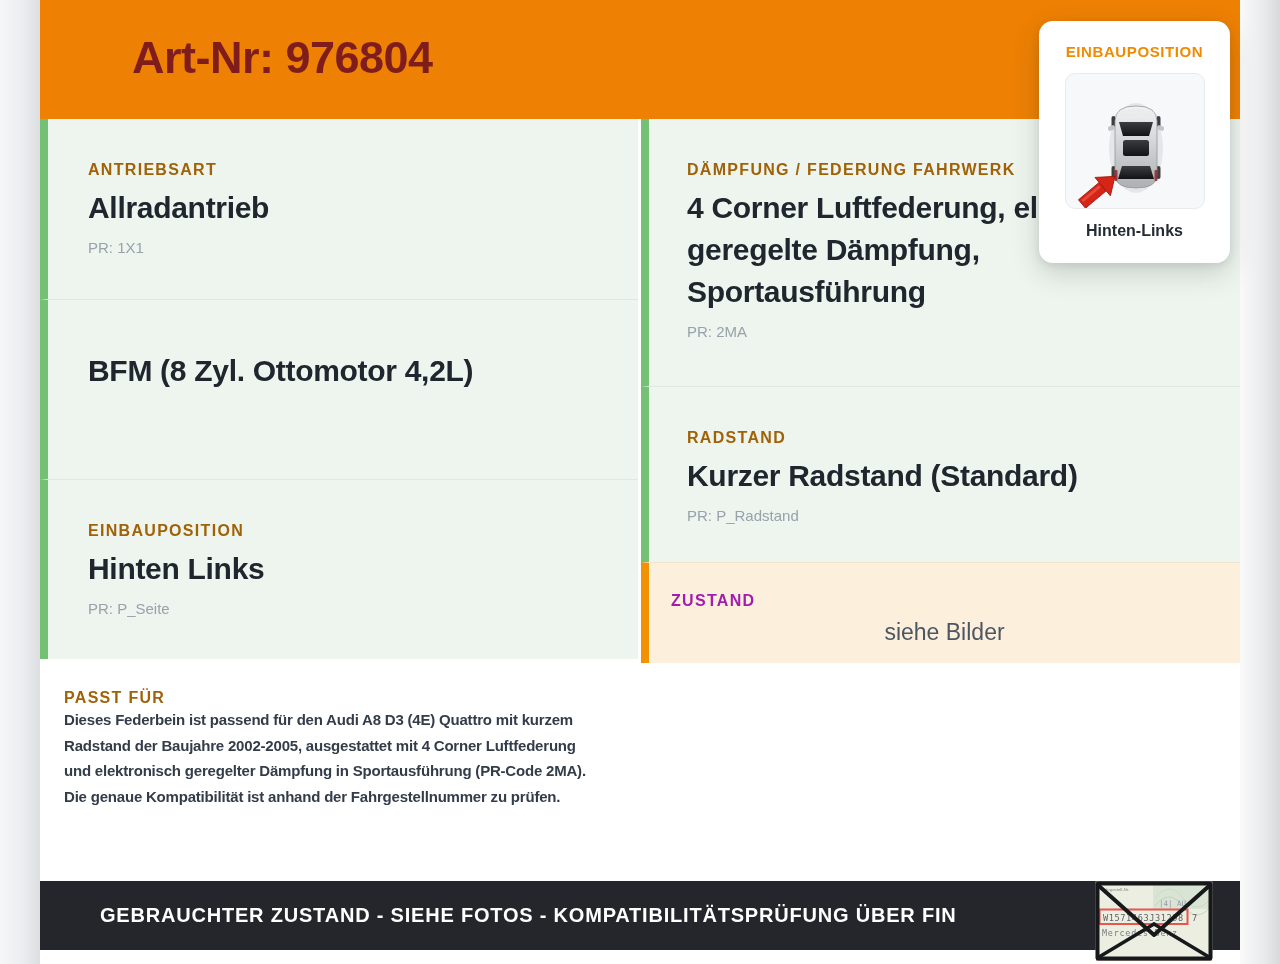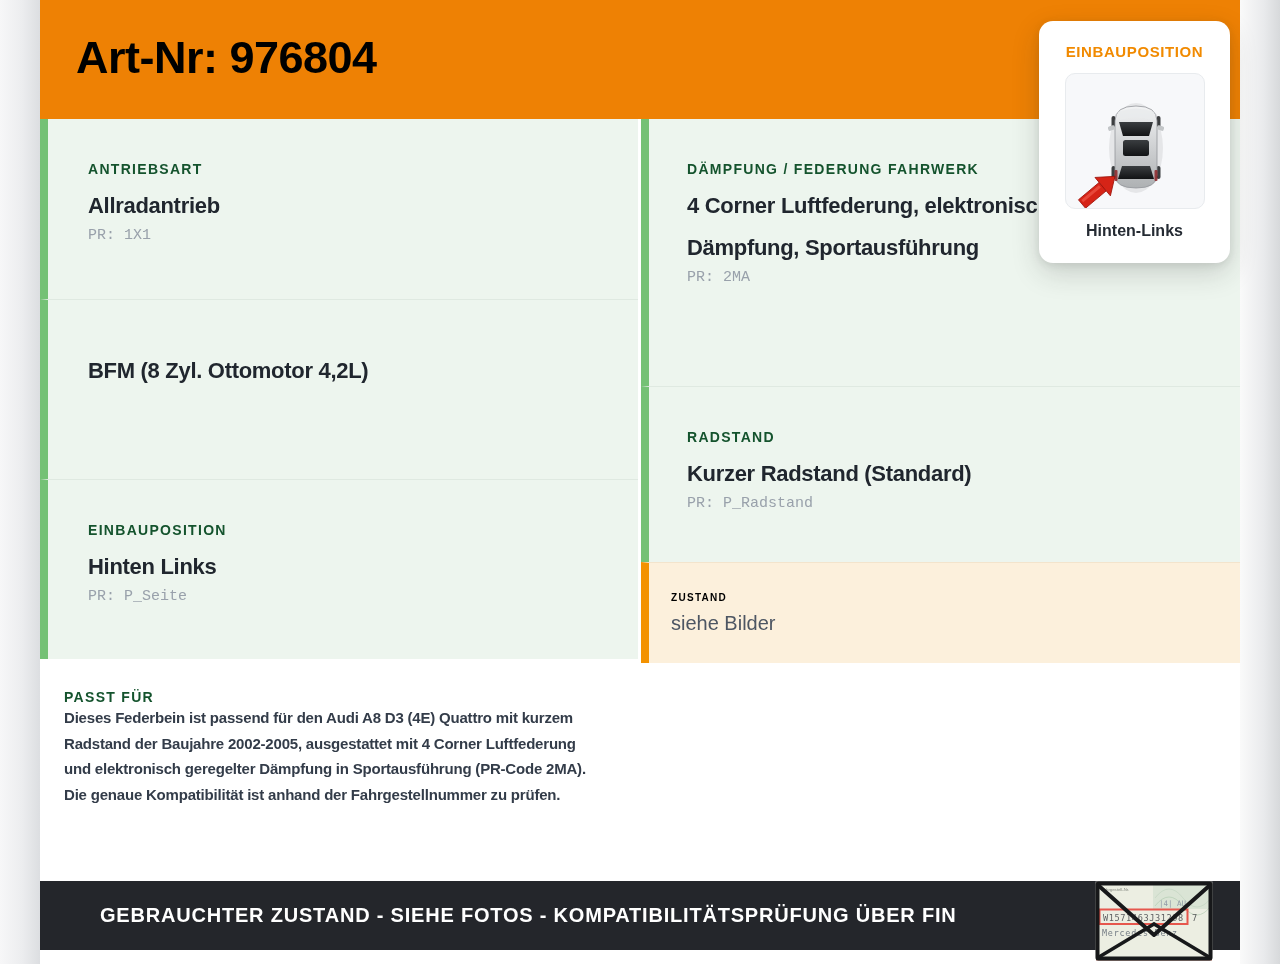--- a/index.html
+++ b/index.html
@@ -11,43 +11,43 @@
   .gutter-left  { position:absolute; left:0; top:0; width:40px; height:964px;
                   background:linear-gradient(90deg,#f7f7f8 0%,#ecedef 55%,#dcdee1 100%); }
   .gutter-right { position:absolute; left:1240px; top:0; width:40px; height:964px;
                   background:linear-gradient(90deg,#fafafa 0%,#e9eaec 60%,#d7d9db 100%); }
 
   .page { position:absolute; left:40px; top:0; width:1200px; height:964px; background:#ffffff; }
 
   
   .header { position:absolute; left:0; top:0; width:1200px; height:119px;
             background:#EE8104; display:flex; align-items:center; }
-  .header h1 { color:#000000; font-size:45px; font-weight:700; letter-spacing:-0.5px;
-               padding-left:36px; padding-bottom:4px; }
+  .header h1 { color:#7f1d1d; font-size:45px; font-weight:700; letter-spacing:-0.5px;
+               padding-left:92px; padding-bottom:4px; }
 
   
   .col-left  { position:absolute; left:0;   top:119px; width:598px; }
   .col-right { position:absolute; left:601px; top:119px; width:599px; }
 
   .spec { background:#EDF5EE; border-left:8px solid #74C175; padding:42px 30px 0 40px; }
   .spec + .spec { border-top:1px solid #dfe9e1; }
   .col-left  .spec { height:180px; }
   .col-left  .spec:last-of-type { height:181px; }
   .col-right .spec.s1 { height:267px; padding:42px 44px 0 38px; }
   .col-right .spec.s2 { height:176px; padding:42px 44px 0 38px; }
 
-  .spec-label { font-size:14px; font-weight:700; letter-spacing:1.3px; color:#14532d; }
-  .spec-value { font-size:22px; line-height:42px; font-weight:700; letter-spacing:-0.3px;
+  .spec-label { font-size:16px; font-weight:700; letter-spacing:1.3px; color:#a16207; }
+  .spec-value { font-size:30px; line-height:42px; font-weight:700; letter-spacing:-0.3px;
                 color:#20262E; margin-top:8px; }
-  .spec-pr    { font-size:15px; color:#99A1AB; margin-top:0;font-family:Liberation Mono, monospace; }
+  .spec-pr    { font-size:15px; color:#99A1AB; margin-top:10px; }
 
   .condition { background:#FCF0DC; border-left:8px solid #F39200; border-top:1px solid #f3e4cc;
                height:101px; padding:29px 22px 0 22px; }
-  .condition .spec-label { color:#000000; font-size:10px; }
-  .condition .cond-value { font-size:20px; color:#4D5663; margin-top:9px; font-weight:500; }
+  .condition .spec-label { color:#a21caf; font-size:16px; }
+  .condition .cond-value { font-size:23px; color:#4D5663; margin-top:9px; font-weight:500;text-align:center; }
 
   .fits { background:#ffffff; height:217px; padding:30px 36px 0 24px; }
   .fits-text { font-size:15px; line-height:25.5px; font-weight:700; color:#333C49;
                margin-top:0; letter-spacing:-0.2px; }
 
   
   .pos-card { position:absolute; left:999px; top:21px; width:191px; height:242px;
               background:#ffffff; border-radius:14px; z-index:5; text-align:center;
               box-shadow:0 10px 28px rgba(40,40,40,.18), 0 2px 8px rgba(40,40,40,.10);
               padding-top:22px; }

